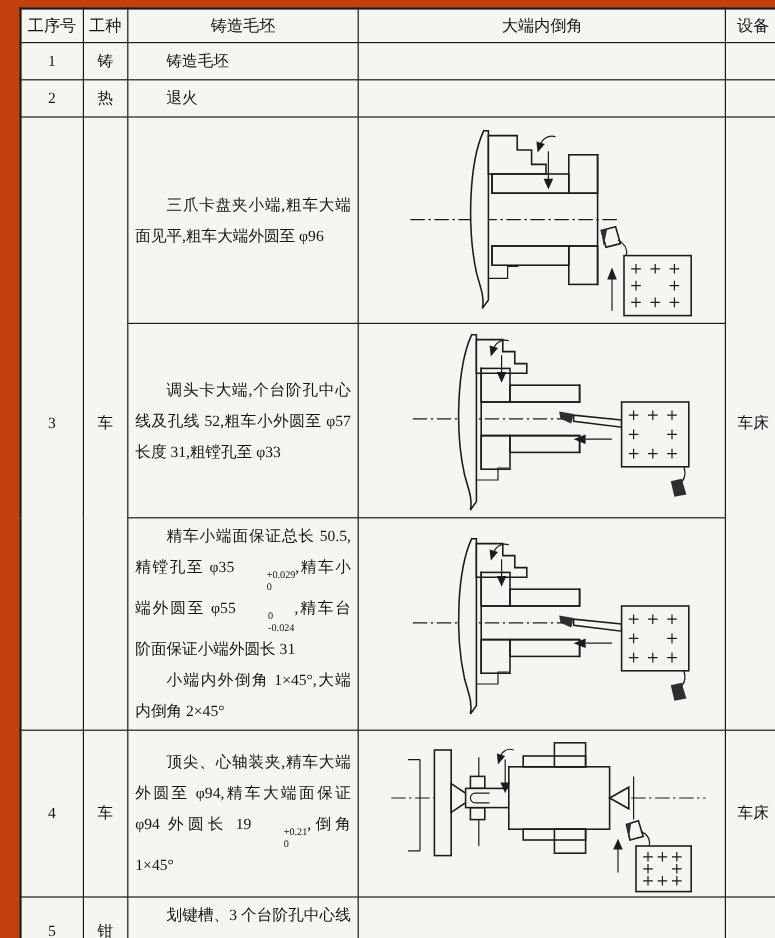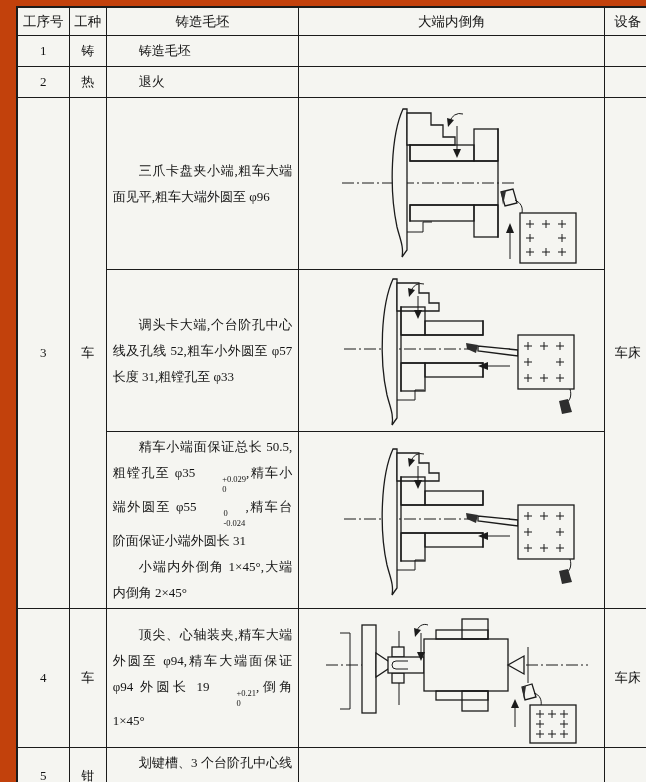--- a/index.html
+++ b/index.html
@@ -174,21 +174,21 @@
           <path class="thin" d="M264,116 C266,123 264,128 259,131"></path>
           <path class="dark" d="M253,128 L262,126 L266,139 L256,141 Z"></path>
         </g>
       </svg>
     </td>
   </tr>
 
   <tr style="height:164px">
     <td class="cContent">
       <div class="content">
-        <p><span>精车小端面保证总长 50.5,粗镗孔至 φ35</span><span class="tol">
+        <p><span>精车小端面保证总长 50.5,精镗孔至 φ35</span><span class="tol">
                   <span>+0.029</span>
                   <span>0</span>
                 </span><span>,精车小端外圆至 φ55</span><span class="tol">
                   <span>0</span>
                   <span>-0.024</span>
                 </span><span>,精车台阶面保证小端外圆长 31</span></p>
         <p>小端内外倒角 1×45°,大端内倒角 2×45°</p>
       </div>
     </td>
     <td class="cDiag">

